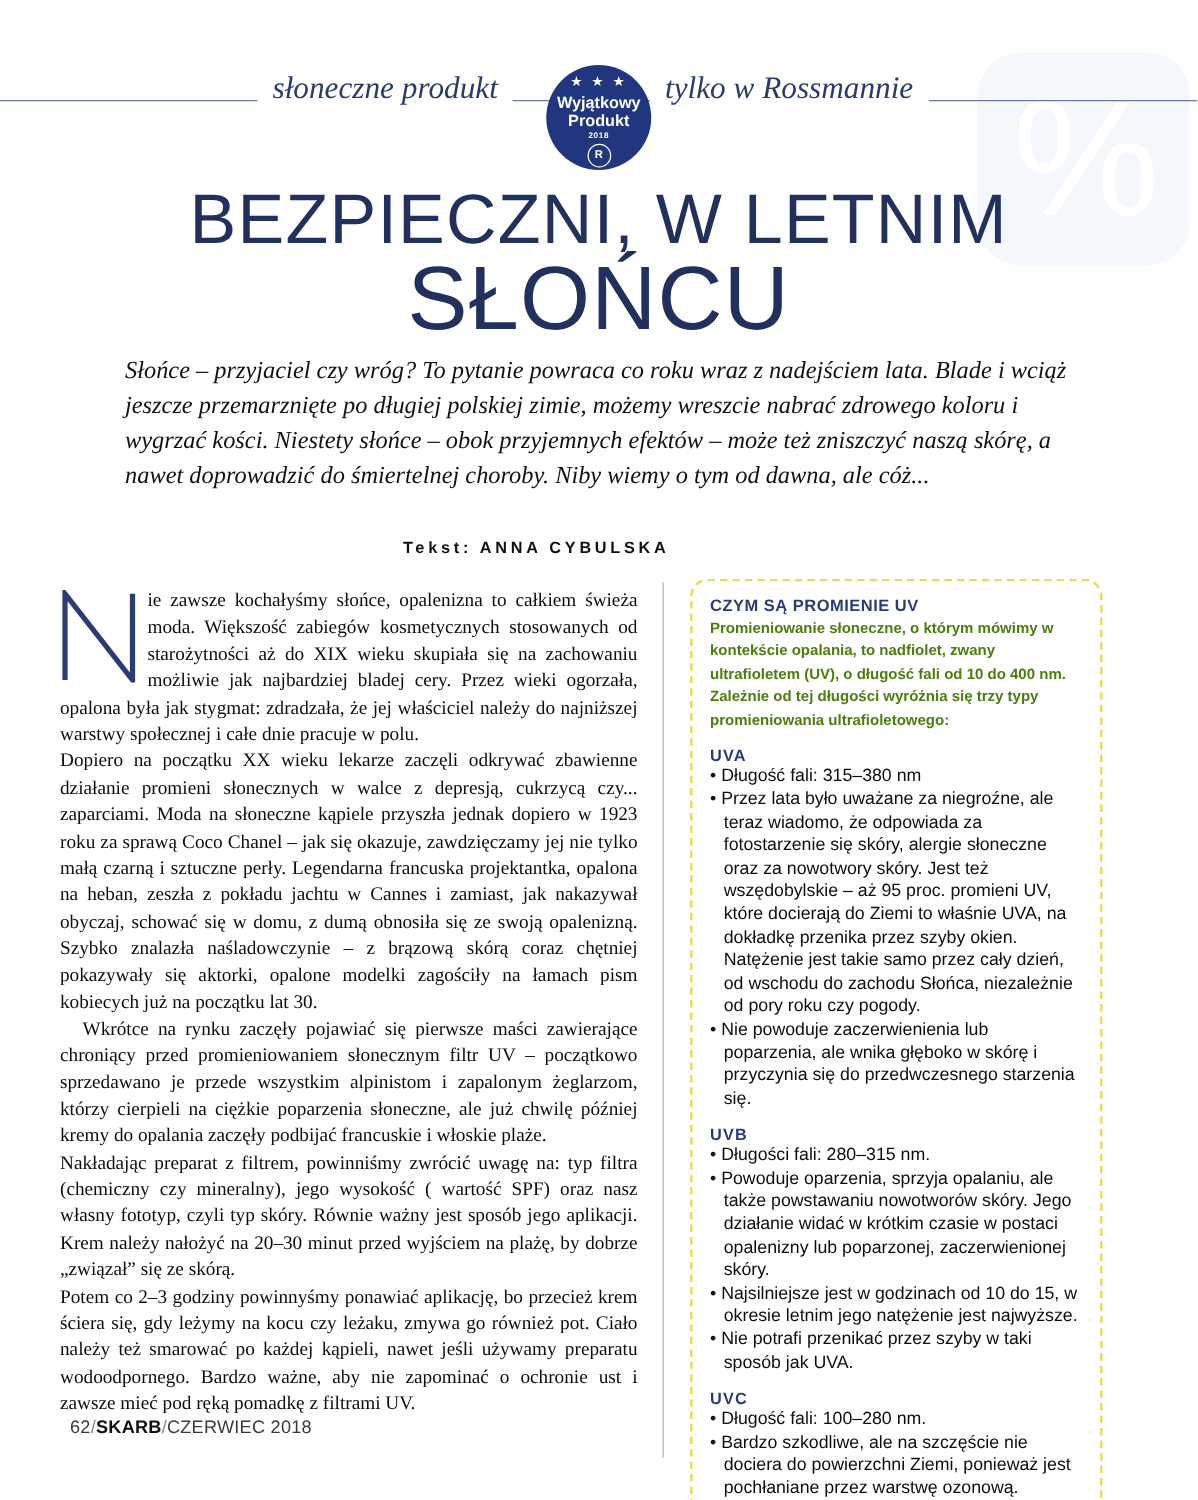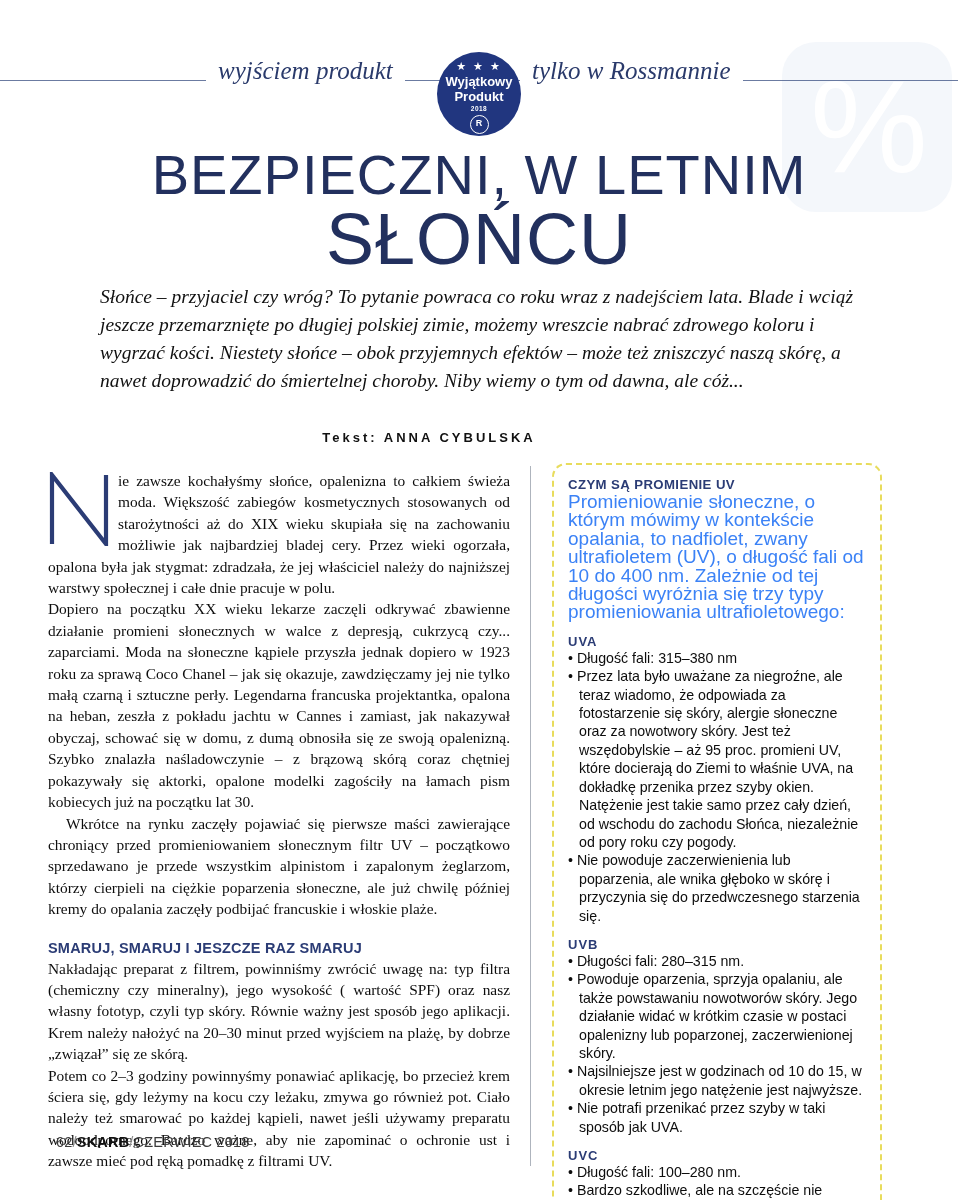--- a/index.html
+++ b/index.html
@@ -198,23 +198,24 @@
     font-family: "Liberation Sans", sans-serif;
   }
   #uvbox .box-title {
     font-size: 13.2px;
     font-weight: bold;
     color: #2b3c75;
     letter-spacing: .4px;
     margin-bottom: 1px;
   }
   #uvbox .box-intro {
-    font-size: 19px;
+    font-size: 12px;
     line-height: 18.4px;
-    color: #3b82f6;
+    color: #4d7c0f;
+    font-weight: bold;
   }
   #uvbox .sub {
     font-size: 13px;
     font-weight: bold;
     color: #2b3c75;
     letter-spacing: 1px;
     margin-top: 12px;
   }
   #uvbox ul {
     margin: 0;
@@ -248,21 +249,21 @@
 </style>
 </head>
 <body>
 
 <div id="watermark">
   <span class="pct">%</span>
 </div>
 
 <div id="top-ribbon">
   <div id="ribbon-rule"></div>
-  <div class="ribbon-word" id="ribbon-left">wyjściem produkt</div>
+  <div class="ribbon-word" id="ribbon-left">słoneczne produkt</div>
   <div class="ribbon-word" id="ribbon-right">tylko w Rossmannie</div>
 
   <div id="badge">
     <div class="stars">★ ★ ★</div>
     <div class="b1">Wyjątkowy</div>
     <div class="b2">Produkt</div>
     <div class="yr">2018</div>
     <div class="mark">R</div>
   </div>
 </div>
@@ -282,21 +283,20 @@
   <div class="dropcap-para">
     <svg id="dropcap" viewBox="0 0 62 74">
       <path d="M4 72 L4 3 L58 72 L58 3" fill="none" stroke="#2b3c75" stroke-width="4.2"></path>
     </svg>
     <div class="wrapbox"></div>
     <p class="body-p">ie zawsze kochałyśmy słońce, opalenizna to całkiem świeża moda. Większość zabiegów kosmetycznych stosowanych od starożytności aż do XIX wieku skupiała się na zachowaniu możliwie jak najbardziej bladej cery. Przez wieki ogorzała, opalona była jak stygmat: zdradzała, że jej właściciel należy do najniższej warstwy społecznej i całe dnie pracuje w polu.</p>
   </div>
   <p class="body-p">Dopiero na początku XX wieku lekarze zaczęli odkrywać zbawienne działanie promieni słonecznych w walce z depresją, cukrzycą czy... zaparciami. Moda na słoneczne kąpiele przyszła jednak dopiero w 1923 roku za sprawą Coco Chanel – jak się okazuje, zawdzięczamy jej nie tylko małą czarną i sztuczne perły. Legendarna francuska projektantka, opalona na heban, zeszła z pokładu jachtu w Cannes i zamiast, jak nakazywał obyczaj, schować się w domu, z dumą obnosiła się ze swoją opalenizną. Szybko znalazła naśladowczynie – z brązową skórą coraz chętniej pokazywały się aktorki, opalone modelki zagościły na łamach pism kobiecych już na początku lat 30.</p>
   <p class="body-p">Wkrótce na rynku zaczęły pojawiać się pierwsze maści zawierające chroniący przed promieniowaniem słonecznym filtr UV – początkowo sprzedawano je przede wszystkim alpinistom i zapalonym żeglarzom, którzy cierpieli na ciężkie poparzenia słoneczne, ale już chwilę później kremy do opalania zaczęły podbijać francuskie i włoskie plaże.</p>
 
-  <div class="section-head">SMARUJ, SMARUJ I JESZCZE RAZ SMARUJ</div>
 
   <p class="body-p" style="text-indent:0">Nakładając preparat z filtrem, powinniśmy zwrócić uwagę na: typ filtra (chemiczny czy mineralny), jego wysokość ( wartość SPF) oraz nasz własny fototyp, czyli typ skóry. Równie ważny jest sposób jego aplikacji. Krem należy nałożyć na 20–30 minut przed wyjściem na plażę, by dobrze „związał” się ze skórą.</p>
   <p class="body-p" style="text-indent:0">Potem co 2–3 godziny powinnyśmy ponawiać aplikację, bo przecież krem ściera się, gdy leżymy na kocu czy leżaku, zmywa go również pot. Ciało należy też smarować po każdej kąpieli, nawet jeśli używamy preparatu wodoodpornego. Bardzo ważne, aby nie zapominać o ochronie ust i zawsze mieć pod ręką pomadkę z filtrami UV.</p>
 </div>
 
 <aside id="uvbox">
   <div class="box-title">CZYM SĄ PROMIENIE UV</div>
   <div class="box-intro">Promieniowanie słoneczne, o którym mówimy w kontekście opalania, to nadfiolet, zwany ultrafioletem (UV), o długość fali od 10 do 400 nm. Zależnie od tej długości wyróżnia się trzy typy promieniowania ultrafioletowego:</div>
   <div id="uv-groups">
       <div class="sub">UVA</div>

